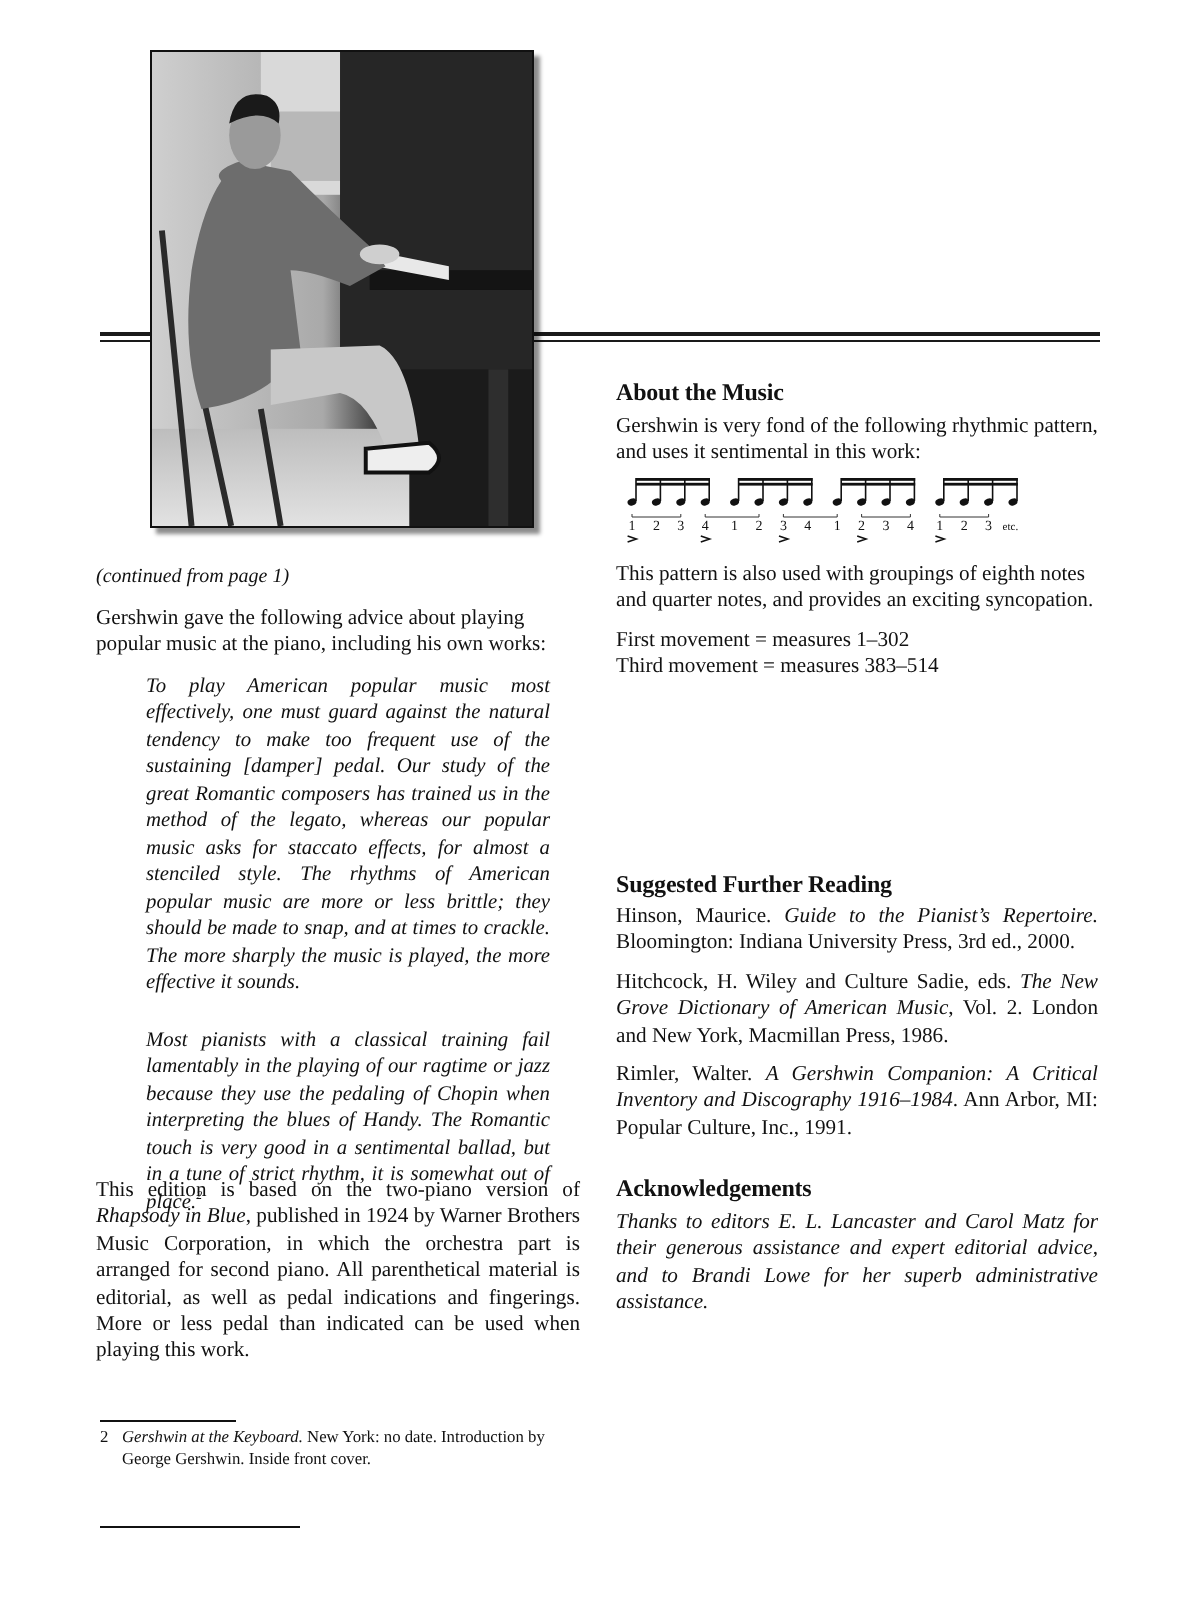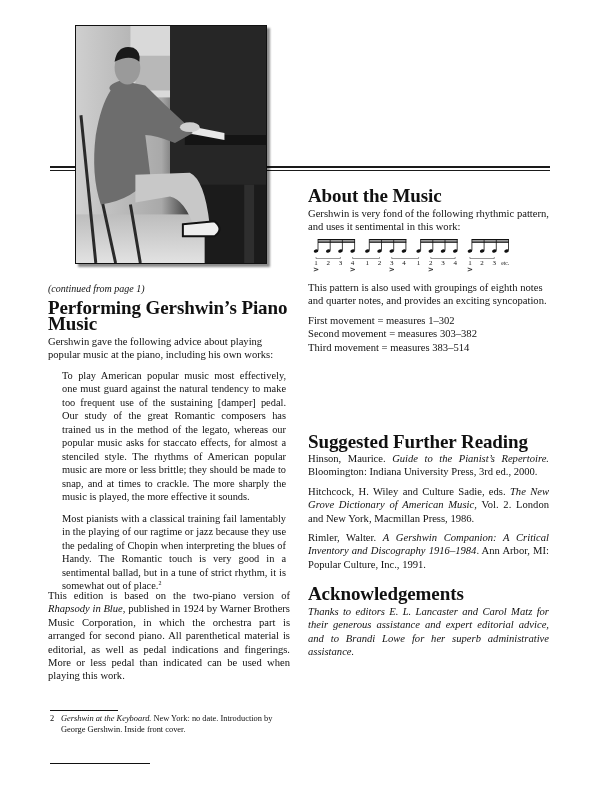--- a/index.html
+++ b/index.html
@@ -17,23 +17,23 @@
     .photo { left: 75px; top: 25px; width: 192px; height: 239px;
       border: 1.5px solid #111; box-sizing: border-box; overflow: hidden;
       box-shadow: 3px 3px 2px rgba(0,0,0,0.45); background: #888; }
     .photo svg { display: block; width: 100%; height: 100%; }
 
     .col-left { left: 48px; width: 242px; }
     .col-right { left: 308px; width: 241px; }
 
     .body-text { font-size: 10.6px; line-height: 13.4px; text-align: justify; margin: 0; }
     .body-text.left { text-align: left; }
-    .heading { font-size: 19px; font-weight: bold; margin: 0; line-height: 16px; letter-spacing: -0.1px; }
+    .heading { font-size: 12px; font-weight: bold; margin: 0; line-height: 16px; letter-spacing: -0.1px; }
     .italic { font-style: italic; }
-    .quote { font-size: 10.4px; line-height: 13.5px; text-align: justify; margin: 4px; padding-left: 10px; }
+    .quote { font-style: italic; font-size: 10.4px; line-height: 13.5px; text-align: justify; margin: 15px; padding-left: 10px; }
 
     .continued { left: 48px; top: 283px; font-size: 10px; font-style: italic; }
 
     
     .rhythm { left: 312px; top: 238px; width: 200px; height: 40px; }
 
     
     .fn-rule { left: 50px; top: 710px; width: 68px; border-top: 1px solid #111; }
     .footnote { left: 50px; top: 714px; width: 240px; font-size: 8.4px; line-height: 10.5px; }
     .footnote .fn-num { position: absolute; left: 0; top: 0; }
@@ -86,21 +86,20 @@
     <ellipse cx="115" cy="102" rx="10" ry="5" fill="#cfcfcf"></ellipse>
 
     <ellipse cx="52" cy="42" rx="13" ry="17" fill="#9a9a9a"></ellipse>
     <path d="M39,36 Q42,18 58,22 Q66,26 64,36 Q55,28 39,36 Z" fill="#1a1a1a"></path>
   </svg>
 </div>
 
 <div class="abs continued">(continued from page 1)</div>
 
 <div class="abs col-left" style="top: 300px;">
-  <h2 class="heading">Performing Gershwin’s Piano Music</h2>
   <p class="body-text left" style="margin-top: 3px;">Gershwin gave the following advice about playing popular music at the piano, including his own works:</p>
   <p class="quote" style="margin-top: 7px;">To play American popular music most effectively, one must guard against the natural tendency to make too frequent use of the sustaining [damper] pedal. Our study of the great Romantic composers has trained us in the method of the legato, whereas our popular music asks for staccato effects, for almost a stenciled style. The rhythms of American popular music are more or less brittle; they should be made to snap, and at times to crackle. The more sharply the music is played, the more effective it sounds.</p>
   <p class="quote" style="margin-top: 8px;"><span>Most pianists with a classical training fail lamentably in the playing of our ragtime or jazz because they use the pedaling of Chopin when interpreting the blues of Handy. The Romantic touch is very good in a sentimental ballad, but in a tune of strict rhythm, it is somewhat out of place.</span><sup>2</sup></p>
 </div>
 
 <div class="abs col-left" style="top: 586px;">
   <p class="body-text" style="margin-top: 3px;"><span>This edition is based on the two-piano version of </span><span class="italic">Rhapsody in Blue</span><span>, published in 1924 by Warner Brothers Music Corporation, in which the orchestra part is arranged for second piano. All parenthetical material is editorial, as well as pedal indications and fingerings. More or less pedal than indicated can be used when playing this work.</span></p>
 </div>
 
 <div class="abs col-right" style="top: 188px;">
@@ -174,21 +173,20 @@
     <path d="M155.7,30 L160.09999999999997,31.5 L155.7,33" stroke="#111" stroke-width="0.8" fill="none"></path>
     <text x="170.1" y="27" font-size="7" text-anchor="middle" fill="#111" font-family="Liberation Serif, serif">2</text>
     <text x="182.29999999999998" y="27" font-size="7" text-anchor="middle" fill="#111" font-family="Liberation Serif, serif">3</text>
     <text x="189.29999999999998" y="27" font-size="5.5" fill="#111" font-family="Liberation Serif, serif">etc.</text>
   </svg>
 
 <div class="abs col-right" style="top: 281px;">
   <p class="body-text left">This pattern is also used with groupings of eighth notes and quarter notes, and provides an exciting syncopation.</p>
   <div style="margin-top: 6px;">
     <div class="body-text left">First movement = measures 1–302</div>
-    <div class="body-text left">Second movement = measures 303–382</div>
     <div class="body-text left">Third movement = measures 383–514</div>
   </div>
 </div>
 
 <div class="abs col-right" style="top: 434px;">
   <h2 class="heading">Suggested Further Reading</h2>
   <p class="body-text" style="margin-top: 2px;"><span>Hinson, Maurice. </span><span class="italic">Guide to the Pianist’s Repertoire.</span><span> Bloomington: Indiana University Press, 3rd ed., 2000.</span></p>
   <p class="body-text" style="margin-top: 6px;"><span>Hitchcock, H. Wiley and Culture Sadie, eds. </span><span class="italic">The New Grove Dictionary of American Music</span><span>, Vol. 2. London and New York, Macmillan Press, 1986.</span></p>
   <p class="body-text" style="margin-top: 6px;"><span>Rimler, Walter. </span><span class="italic">A Gershwin Companion: A Critical Inventory and Discography 1916–1984</span><span>. Ann Arbor, MI: Popular Culture, Inc., 1991.</span></p>
 </div>

